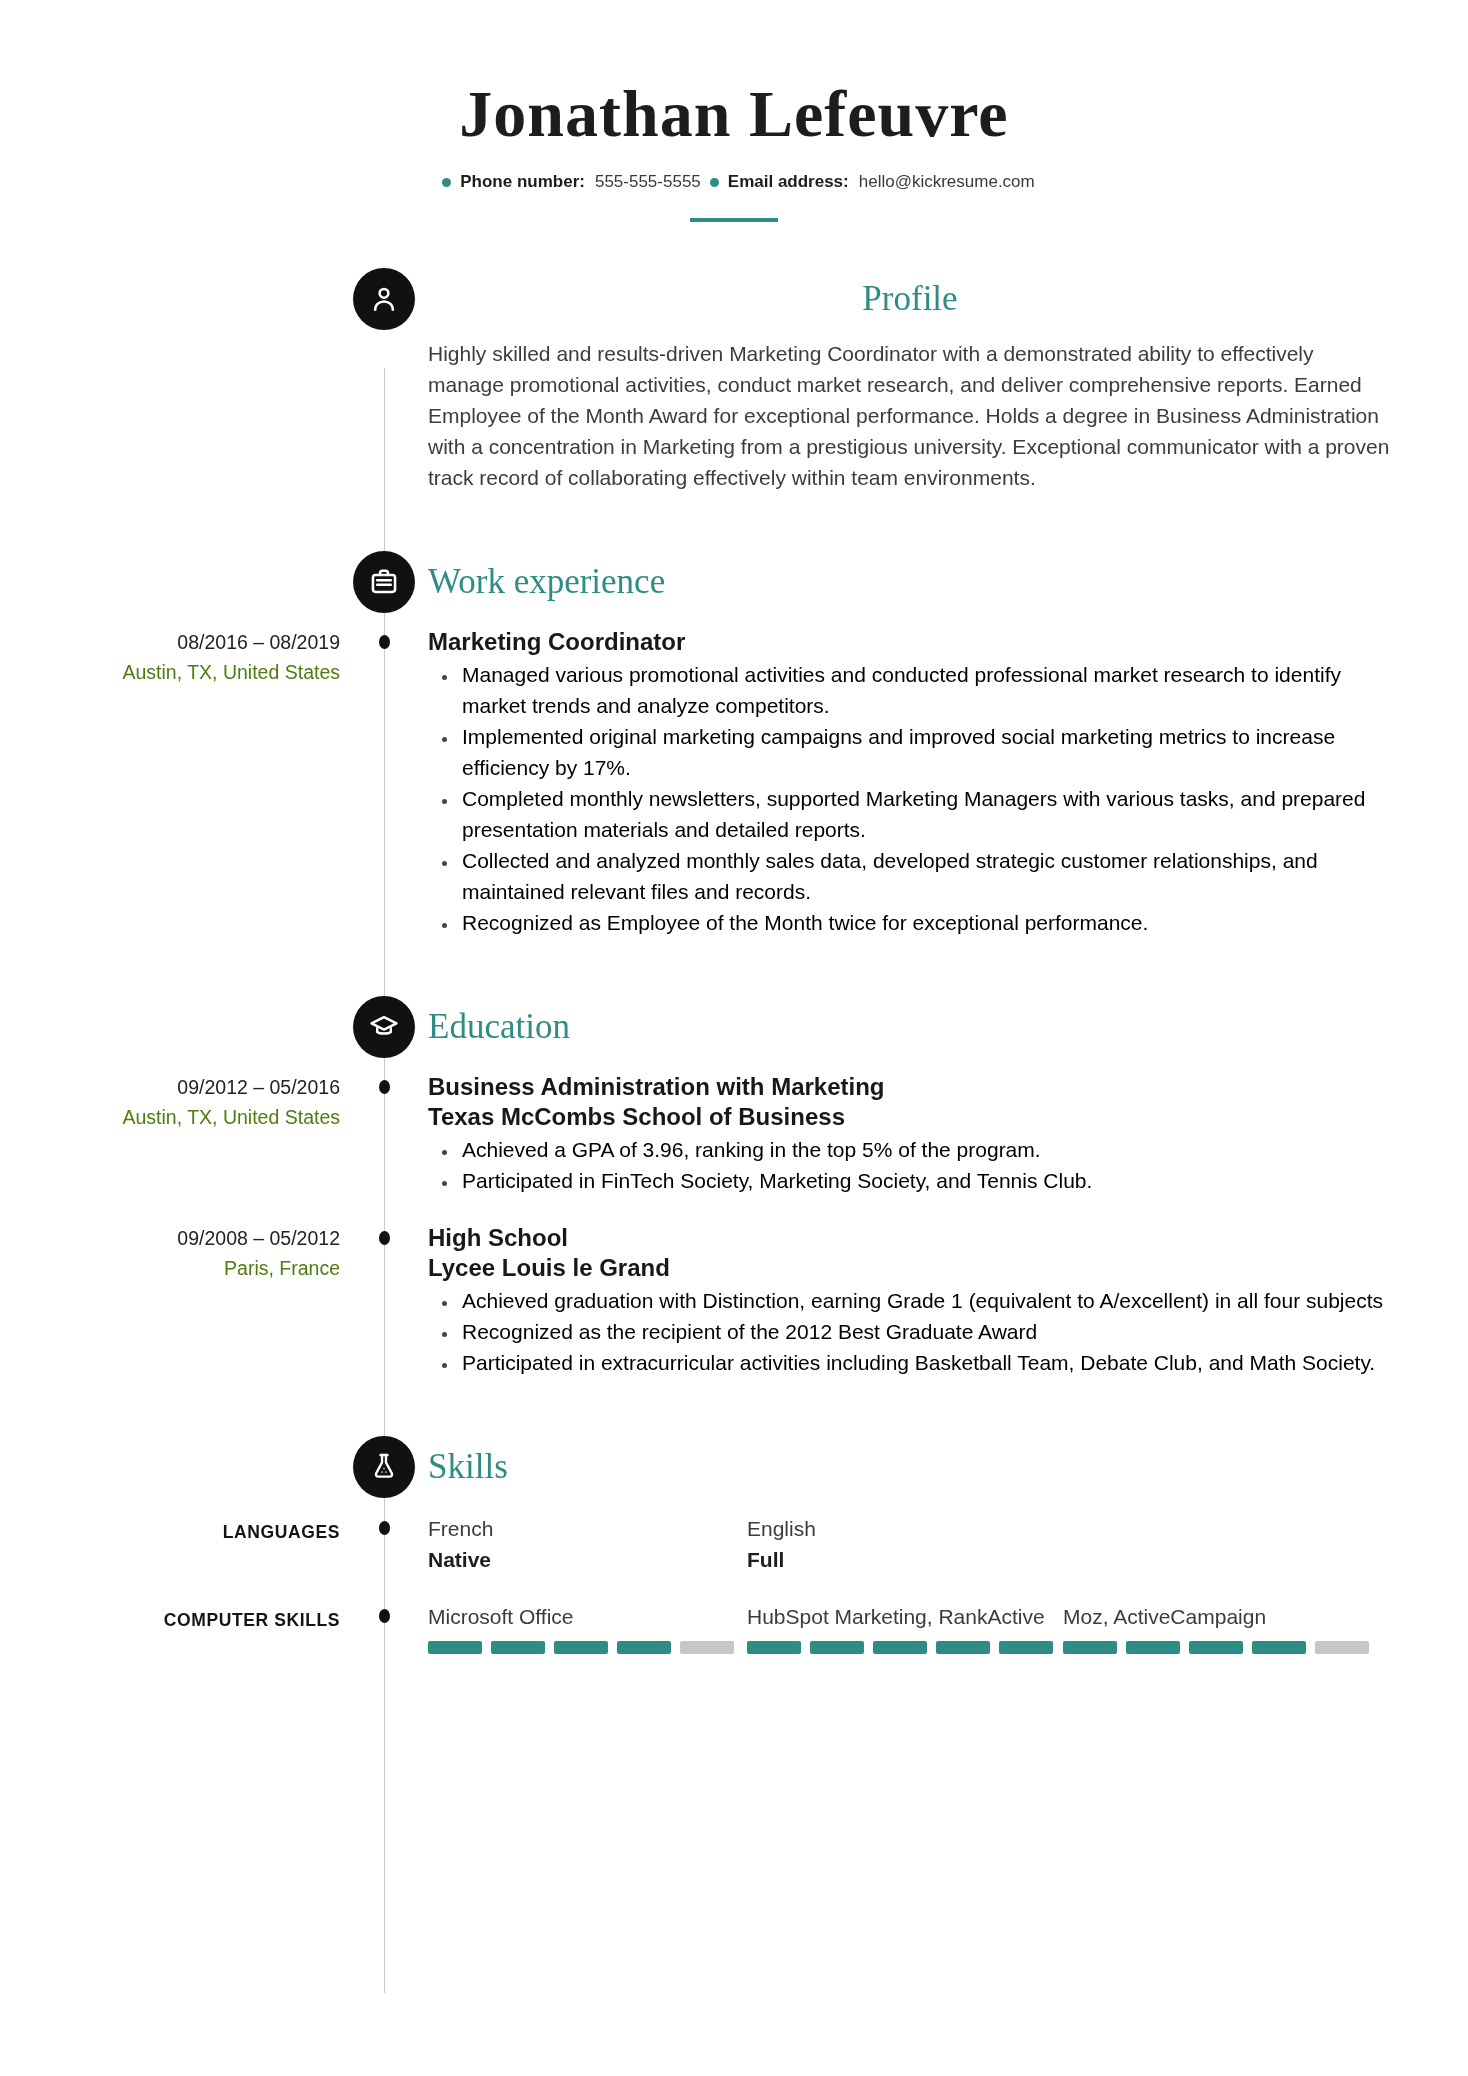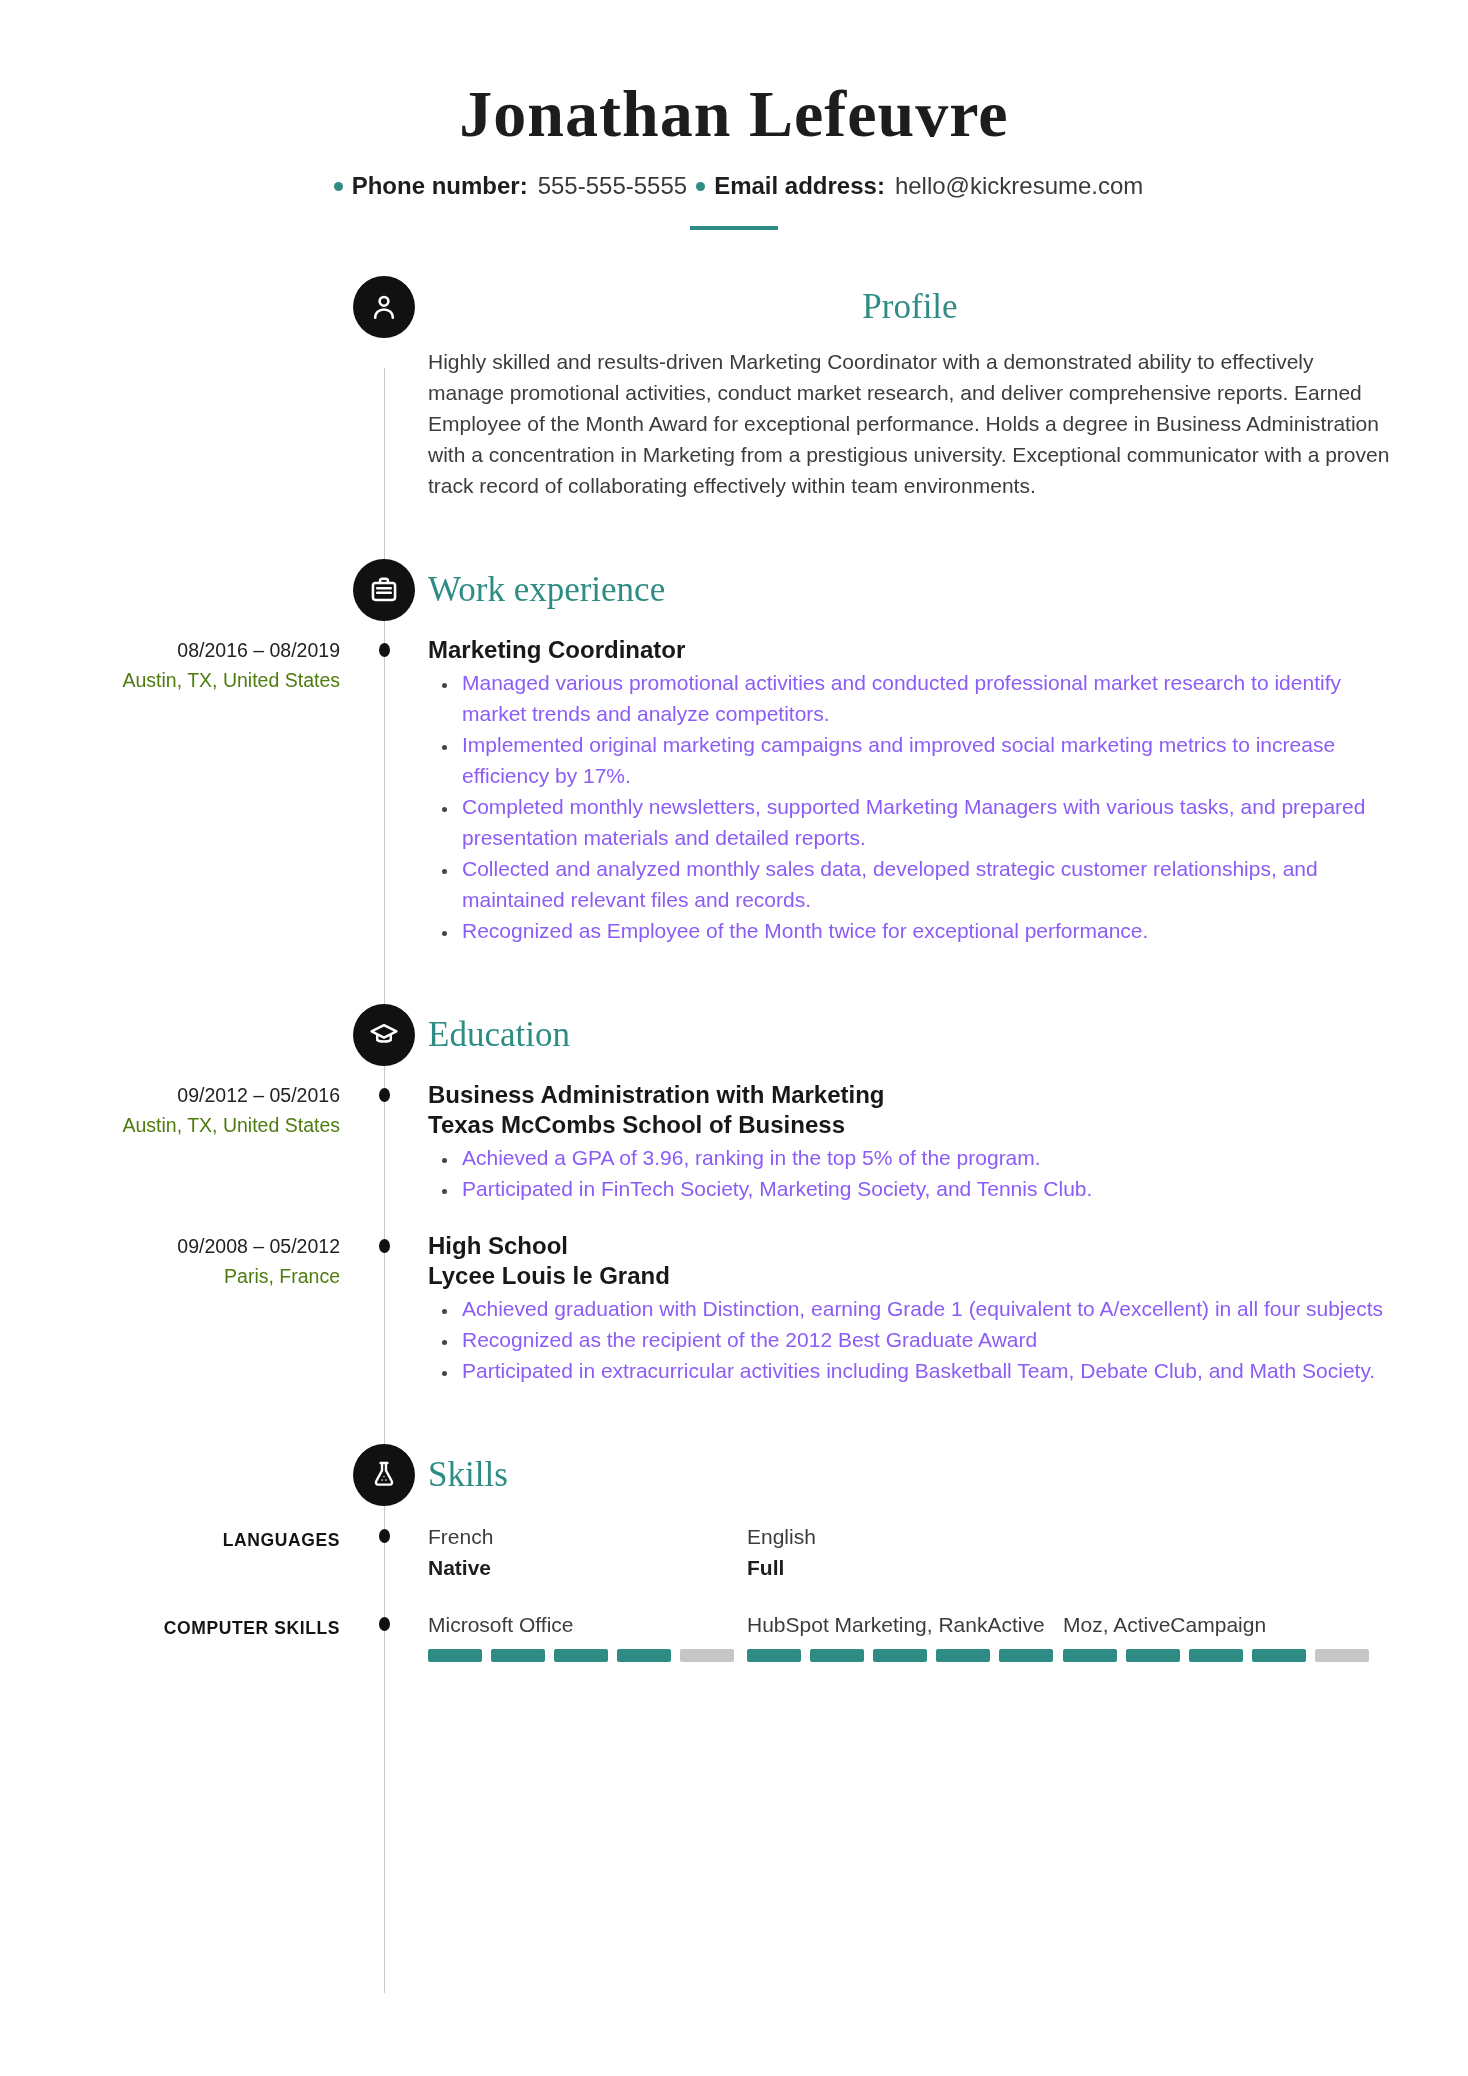--- a/index.html
+++ b/index.html
@@ -4,21 +4,21 @@
 <style>
   :root { --accent:#2e8c84; --bar-empty:#c6c6c6; }
   * { box-sizing:border-box; margin:0; padding:0; }
   body { background:#fff; font-family:"Liberation Sans", sans-serif; }
   .page { width:1468px; height:2076px; background:#ffffff; position:relative; overflow:hidden; }
 
   
   .name { padding-top:76px; text-align:center; font-family:"Liberation Serif", serif;
           font-weight:700; font-size:66px; color:#1d1d1d; letter-spacing:1px; }
   .contact-row { display:flex; justify-content:center; align-items:center; margin-top:20px;
-                 font-size:24px; color:#3a3a3a; }
+                 font-size:17px; color:#3a3a3a; }
   .contact-bullet { width:9px; height:9px; border-radius:50%; background:var(--accent);
                     margin:0 9px 0 9px; flex:none; }
   .contact-label { font-weight:700; color:#1d1d1d; margin-right:10px; }
   .contact-value { color:#3a3a3a; }
   .divider { width:88px; height:4px; background:var(--accent); margin:26px auto 0; }
 
   
   .timeline-line { position:absolute; left:384px; top:368px; height:1625px; width:1px;
                    background:#c9c9c9; z-index:0; }
 
@@ -34,21 +34,21 @@
   .sec-title { font-family:"Liberation Serif", serif; font-size:35px; color:var(--accent); }
 
   .dot { width:11px; height:14px; border-radius:50%; background:#111; margin-top:8px; flex:none; }
 
   .entry-dates { font-size:19.5px; color:#222; line-height:30px; }
   .entry-loc   { font-size:19.5px; color:#4d7c0f; line-height:30px; }
   .entry-role { font-size:24px; font-weight:700; color:#181818; line-height:30px; }
   .entry-org  { font-size:24px; font-weight:700; color:#181818; line-height:30px; }
   .para { font-size:21px; color:#3c3c3c; line-height:31px; }
   ul.bullets { margin-top:2px; padding-left:31px; list-style:disc; }
-  ul.bullets li { font-size:21px; color:#8b5cf6; line-height:31px; padding-left:3px; }
+  ul.bullets li { font-size:21px; color:#000000; line-height:31px; padding-left:3px; }
   ul.bullets li::marker { color:#444; font-size:18px; }
 
   
   .skill-label { font-size:17.5px; font-weight:700; letter-spacing:0.6px; color:#141414;
                  margin-top:9px; text-transform:uppercase; }
   .skills-grid { display:grid; grid-template-columns:319px 316px 1fr; width:100%; }
   .lang-name { font-size:21px; color:#3c3c3c; line-height:31px; }
   .lang-level { font-size:21px; font-weight:700; color:#1d1d1d; line-height:31px; }
   .comp-grid { display:grid; grid-template-columns:319px 316px 1fr; width:100%; align-items:end; }
   .comp-col { display:flex; flex-direction:column; justify-content:flex-end; }

